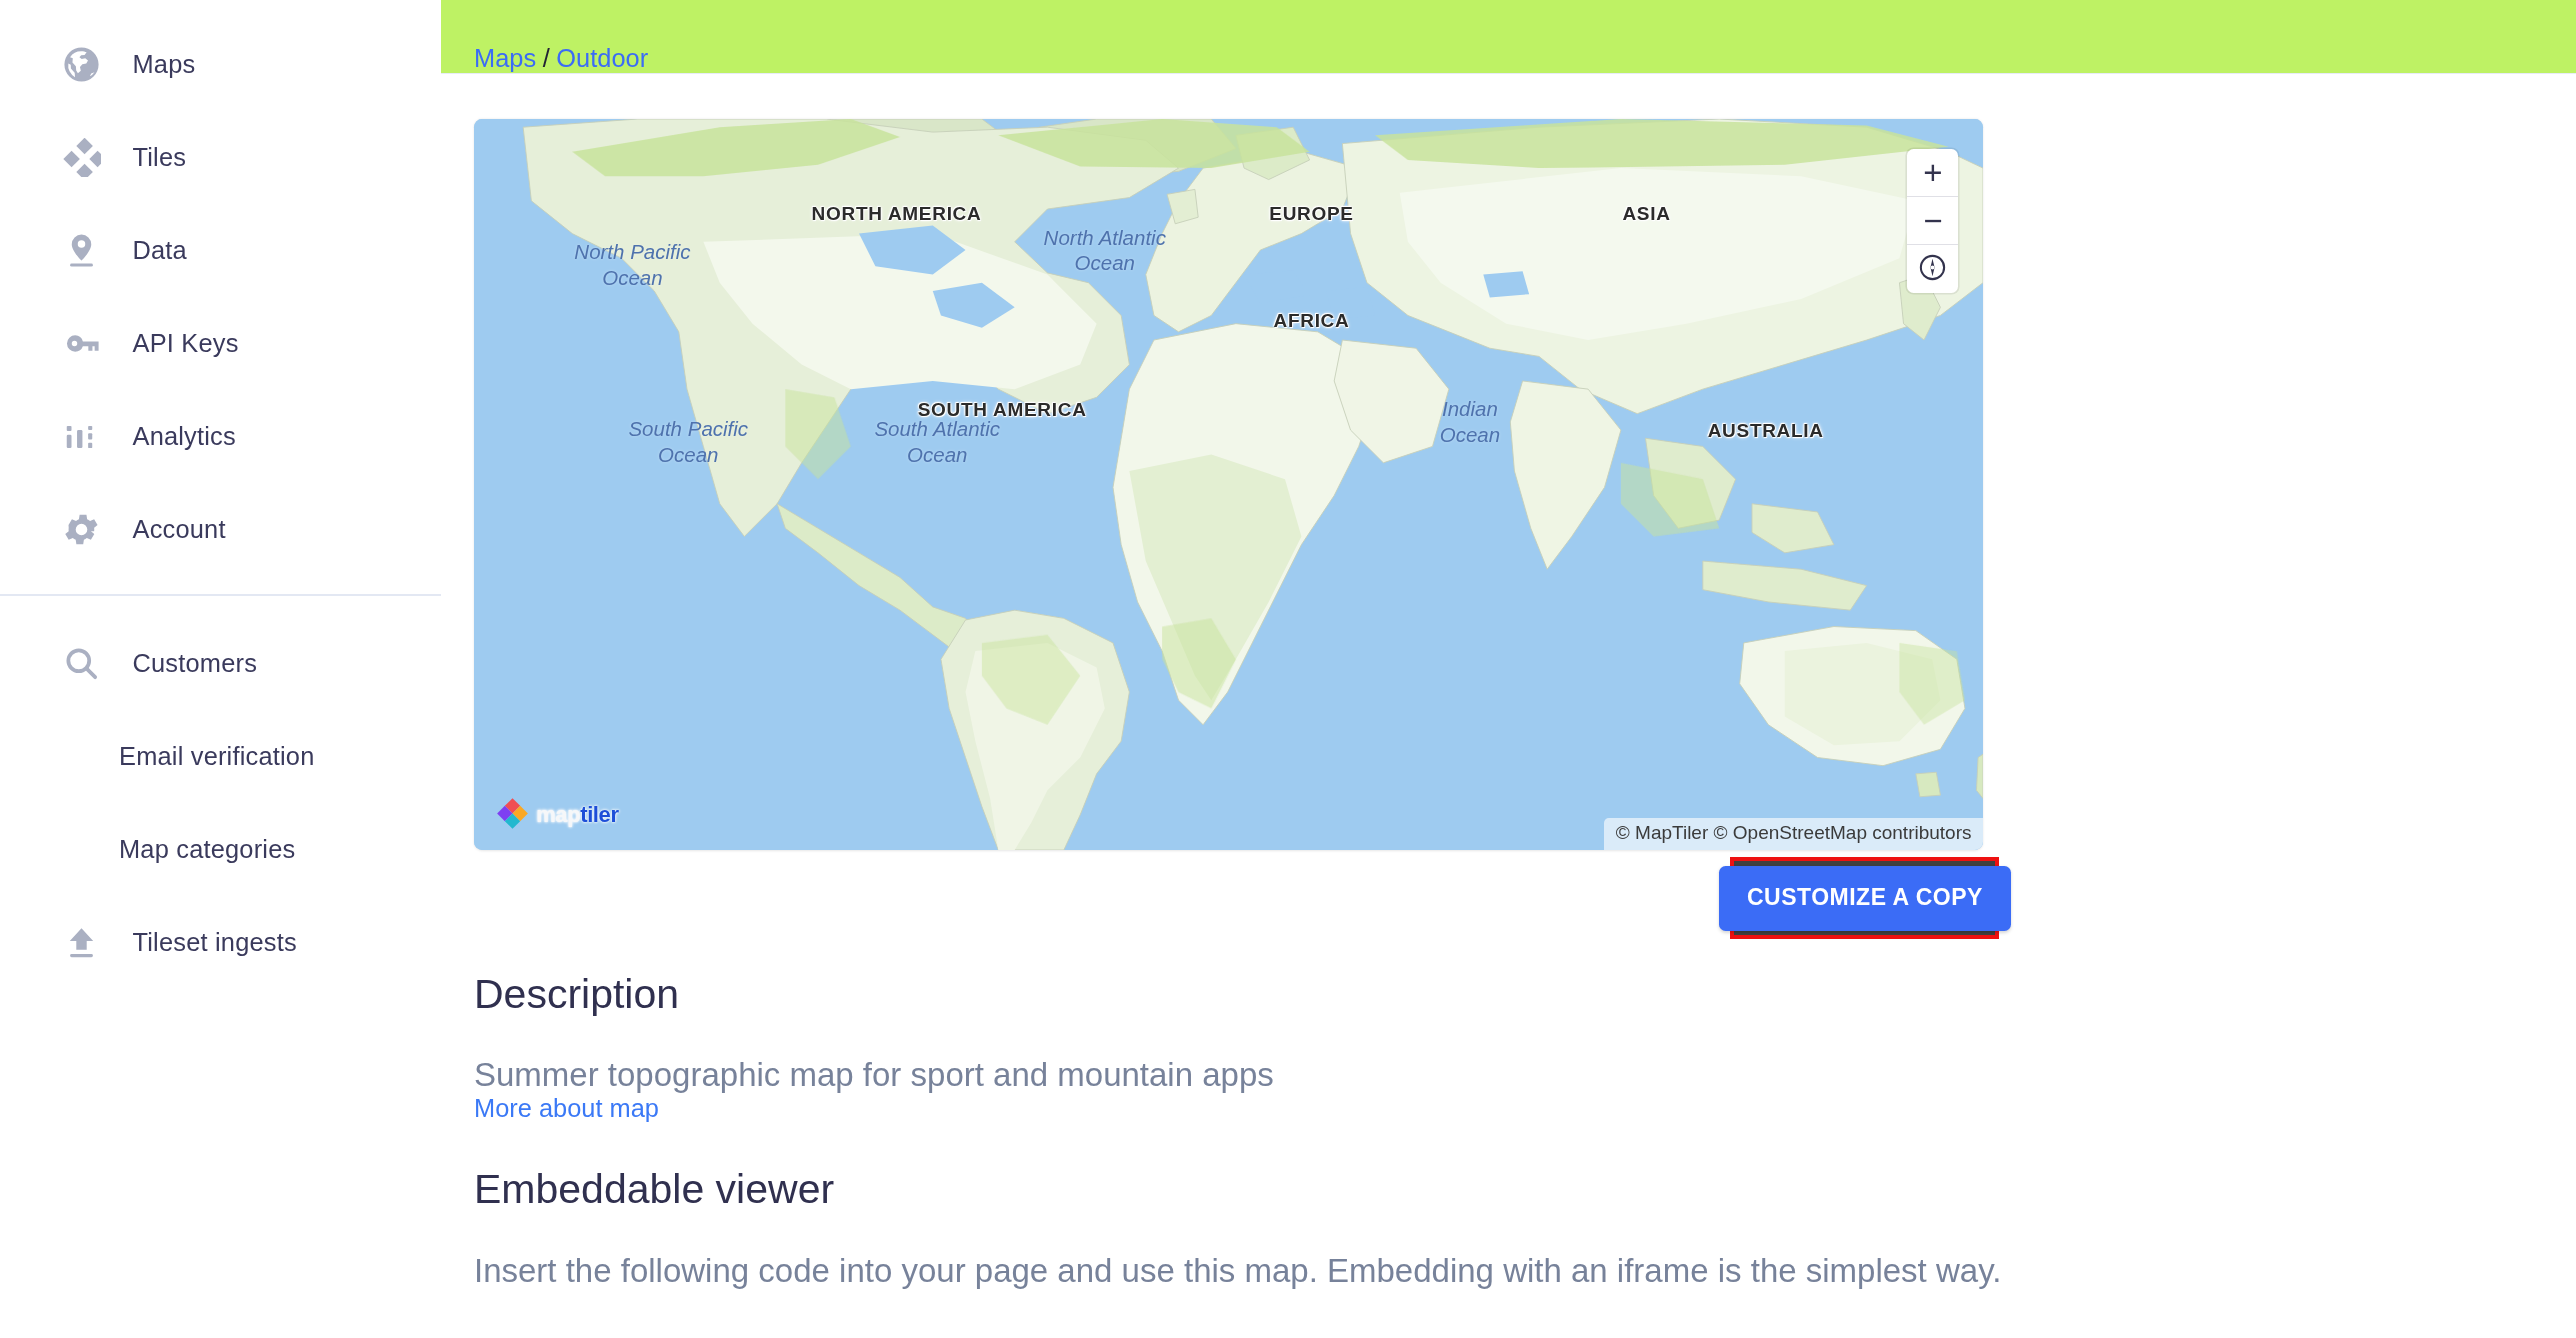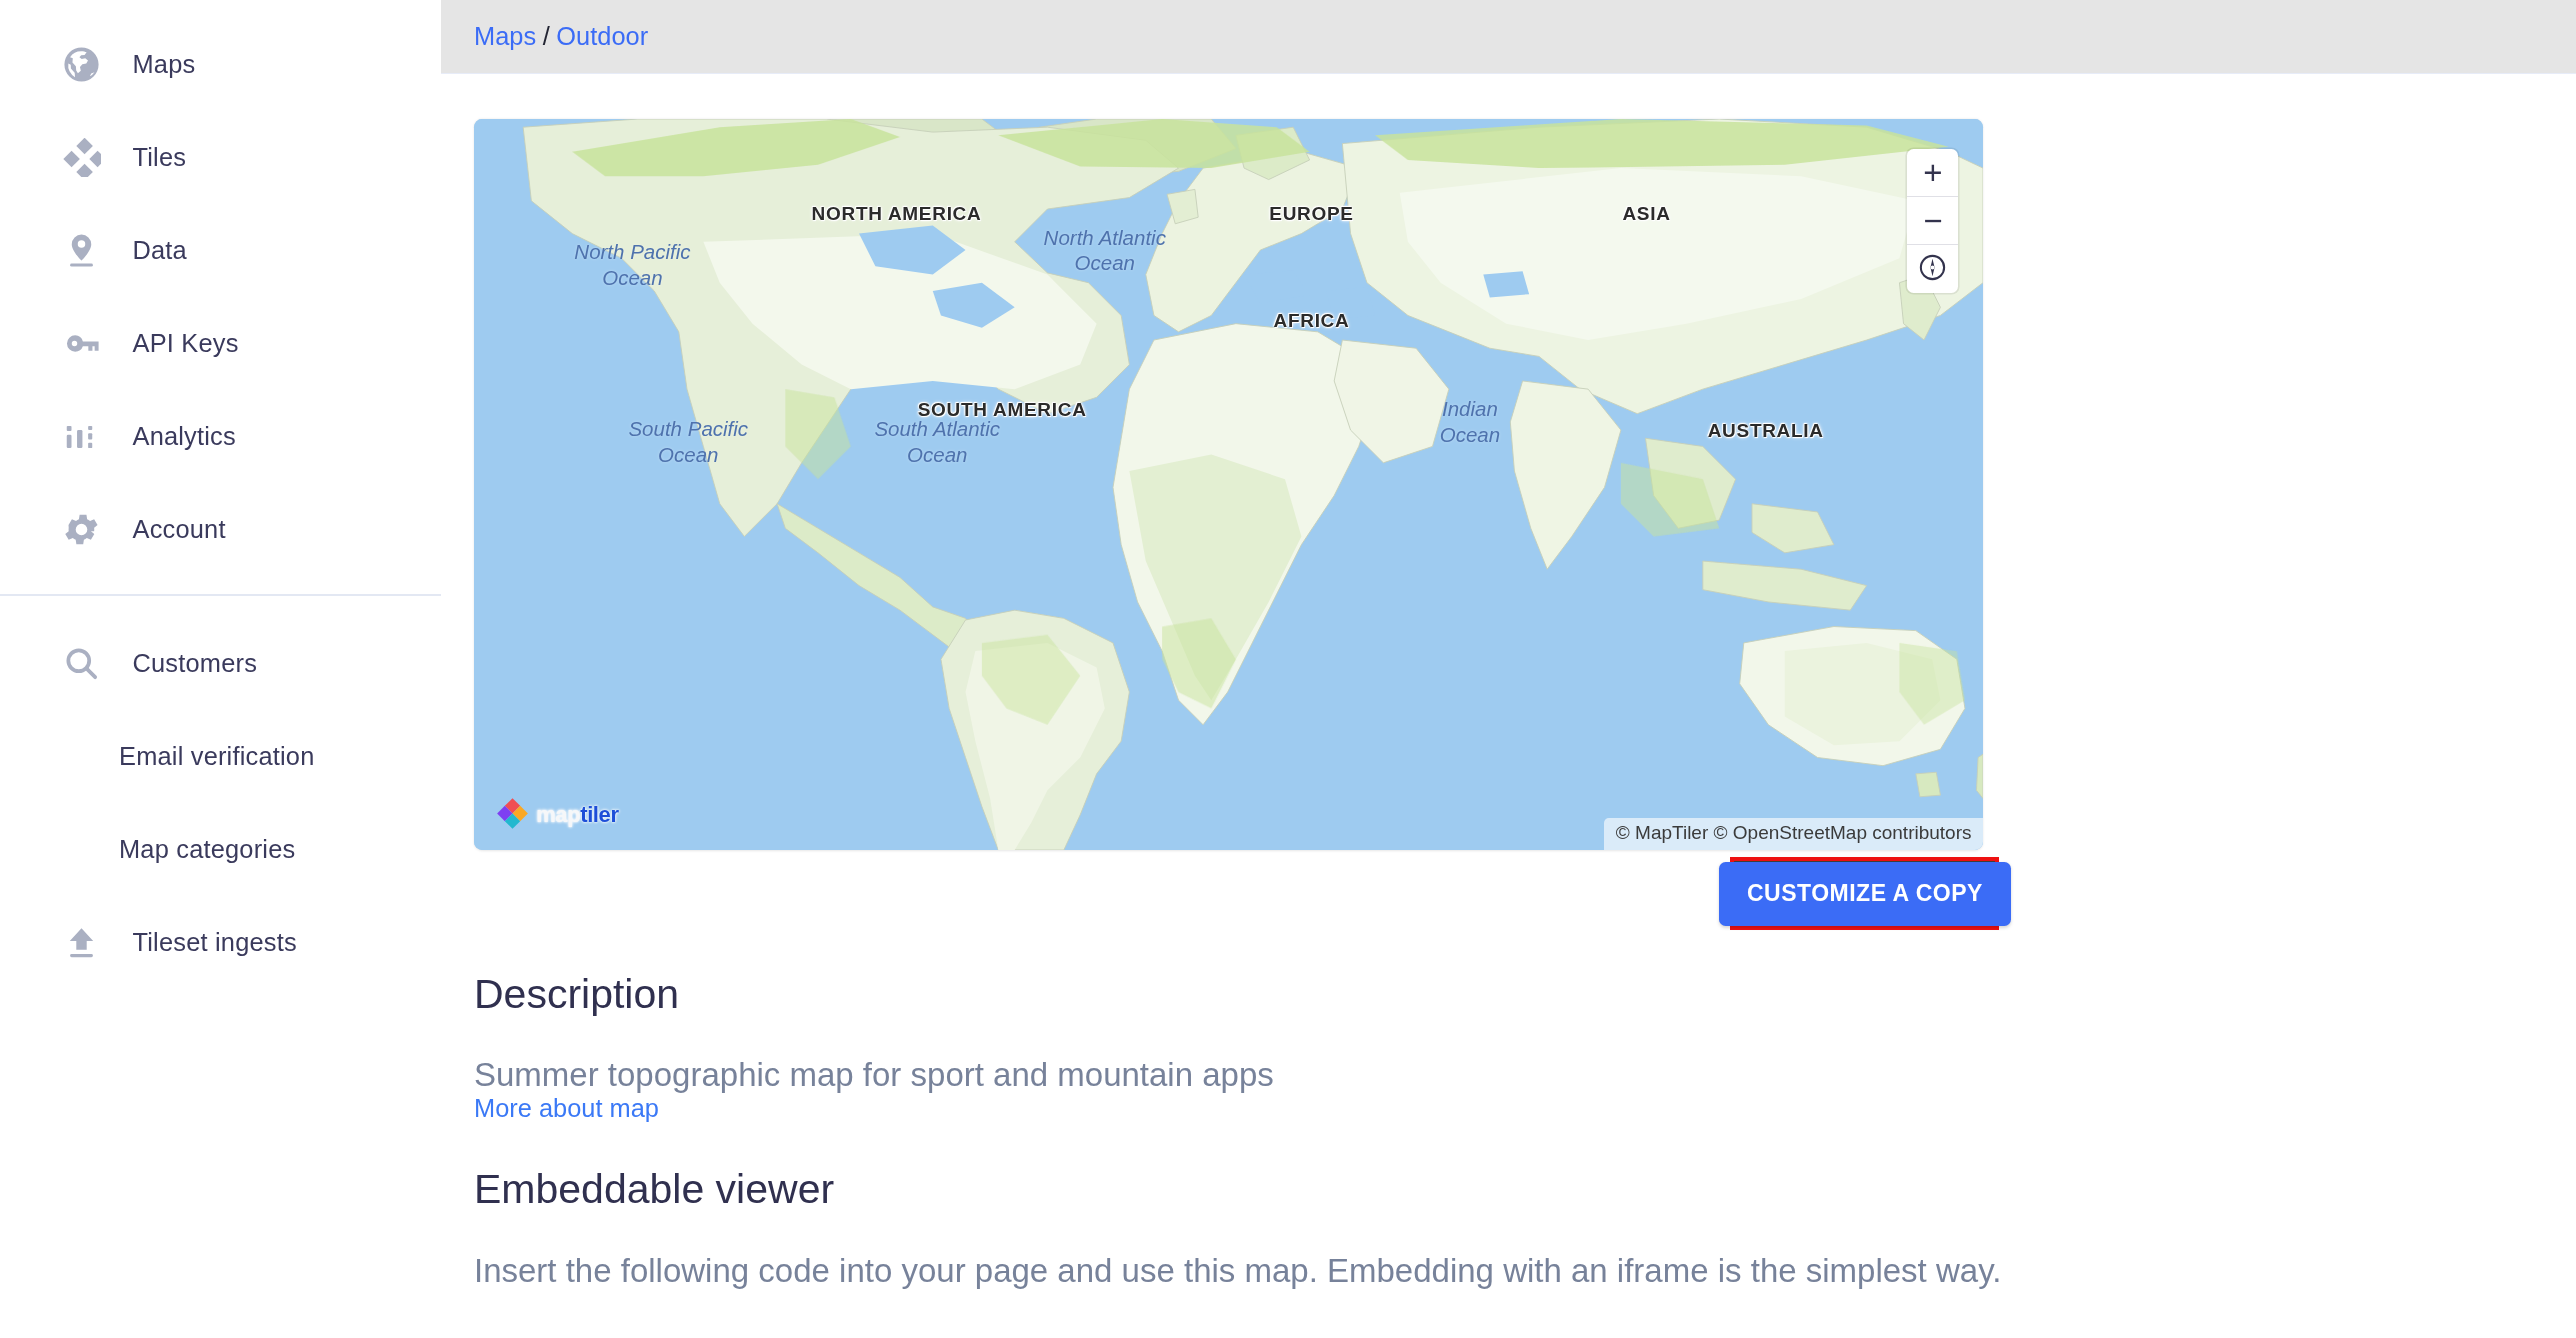--- a/index.html
+++ b/index.html
@@ -58,23 +58,23 @@
   
   .main {
     flex: 1 1 auto;
     position: relative;
     height: 1338px;
     background: #ffffff;
     overflow: hidden;
   }
   .topbar {
     height: 74px;
-    background: #e5e5e5;
+    background: #bef264;
     border-bottom: 0.8px solid #e7ecf8;
-    display: flex; align-items: center;
+    display: flex; align-items: flex-end;
     padding-left: 33px;
   }
   .breadcrumb { font-size: 25.4px; color: #3b6cf6; white-space: nowrap; }
   .breadcrumb a { color: #3b6cf6; text-decoration: none; cursor: pointer; }
   .breadcrumb .sep { color: #232533; margin: 0 6.6px; }
 
   .content { padding: 0 0 0 33px; position: relative; }
 
   
   .map-wrap {
@@ -148,21 +148,21 @@
   
   .cta-row {
     position: relative;
     width: 1509px;
     height: 98px;
     display: flex; align-items: center; justify-content: flex-end;
   }
   .cta-highlight {
     position: absolute;
     top: 7.4px; right: -16.4px;
-    width: 269px; height: 73px;
+    width: 269px; height: 82px;
     border: 4.9px solid #ee1111;
     background: #404040;
     display: flex; align-items: center; justify-content: center;
   }
   .btn-primary {
     background: #3b6cf6;
     color: #ffffff;
     border: none; border-radius: 6.6px;
     font-size: 23px; font-weight: 700;
     letter-spacing: 0.5px;

